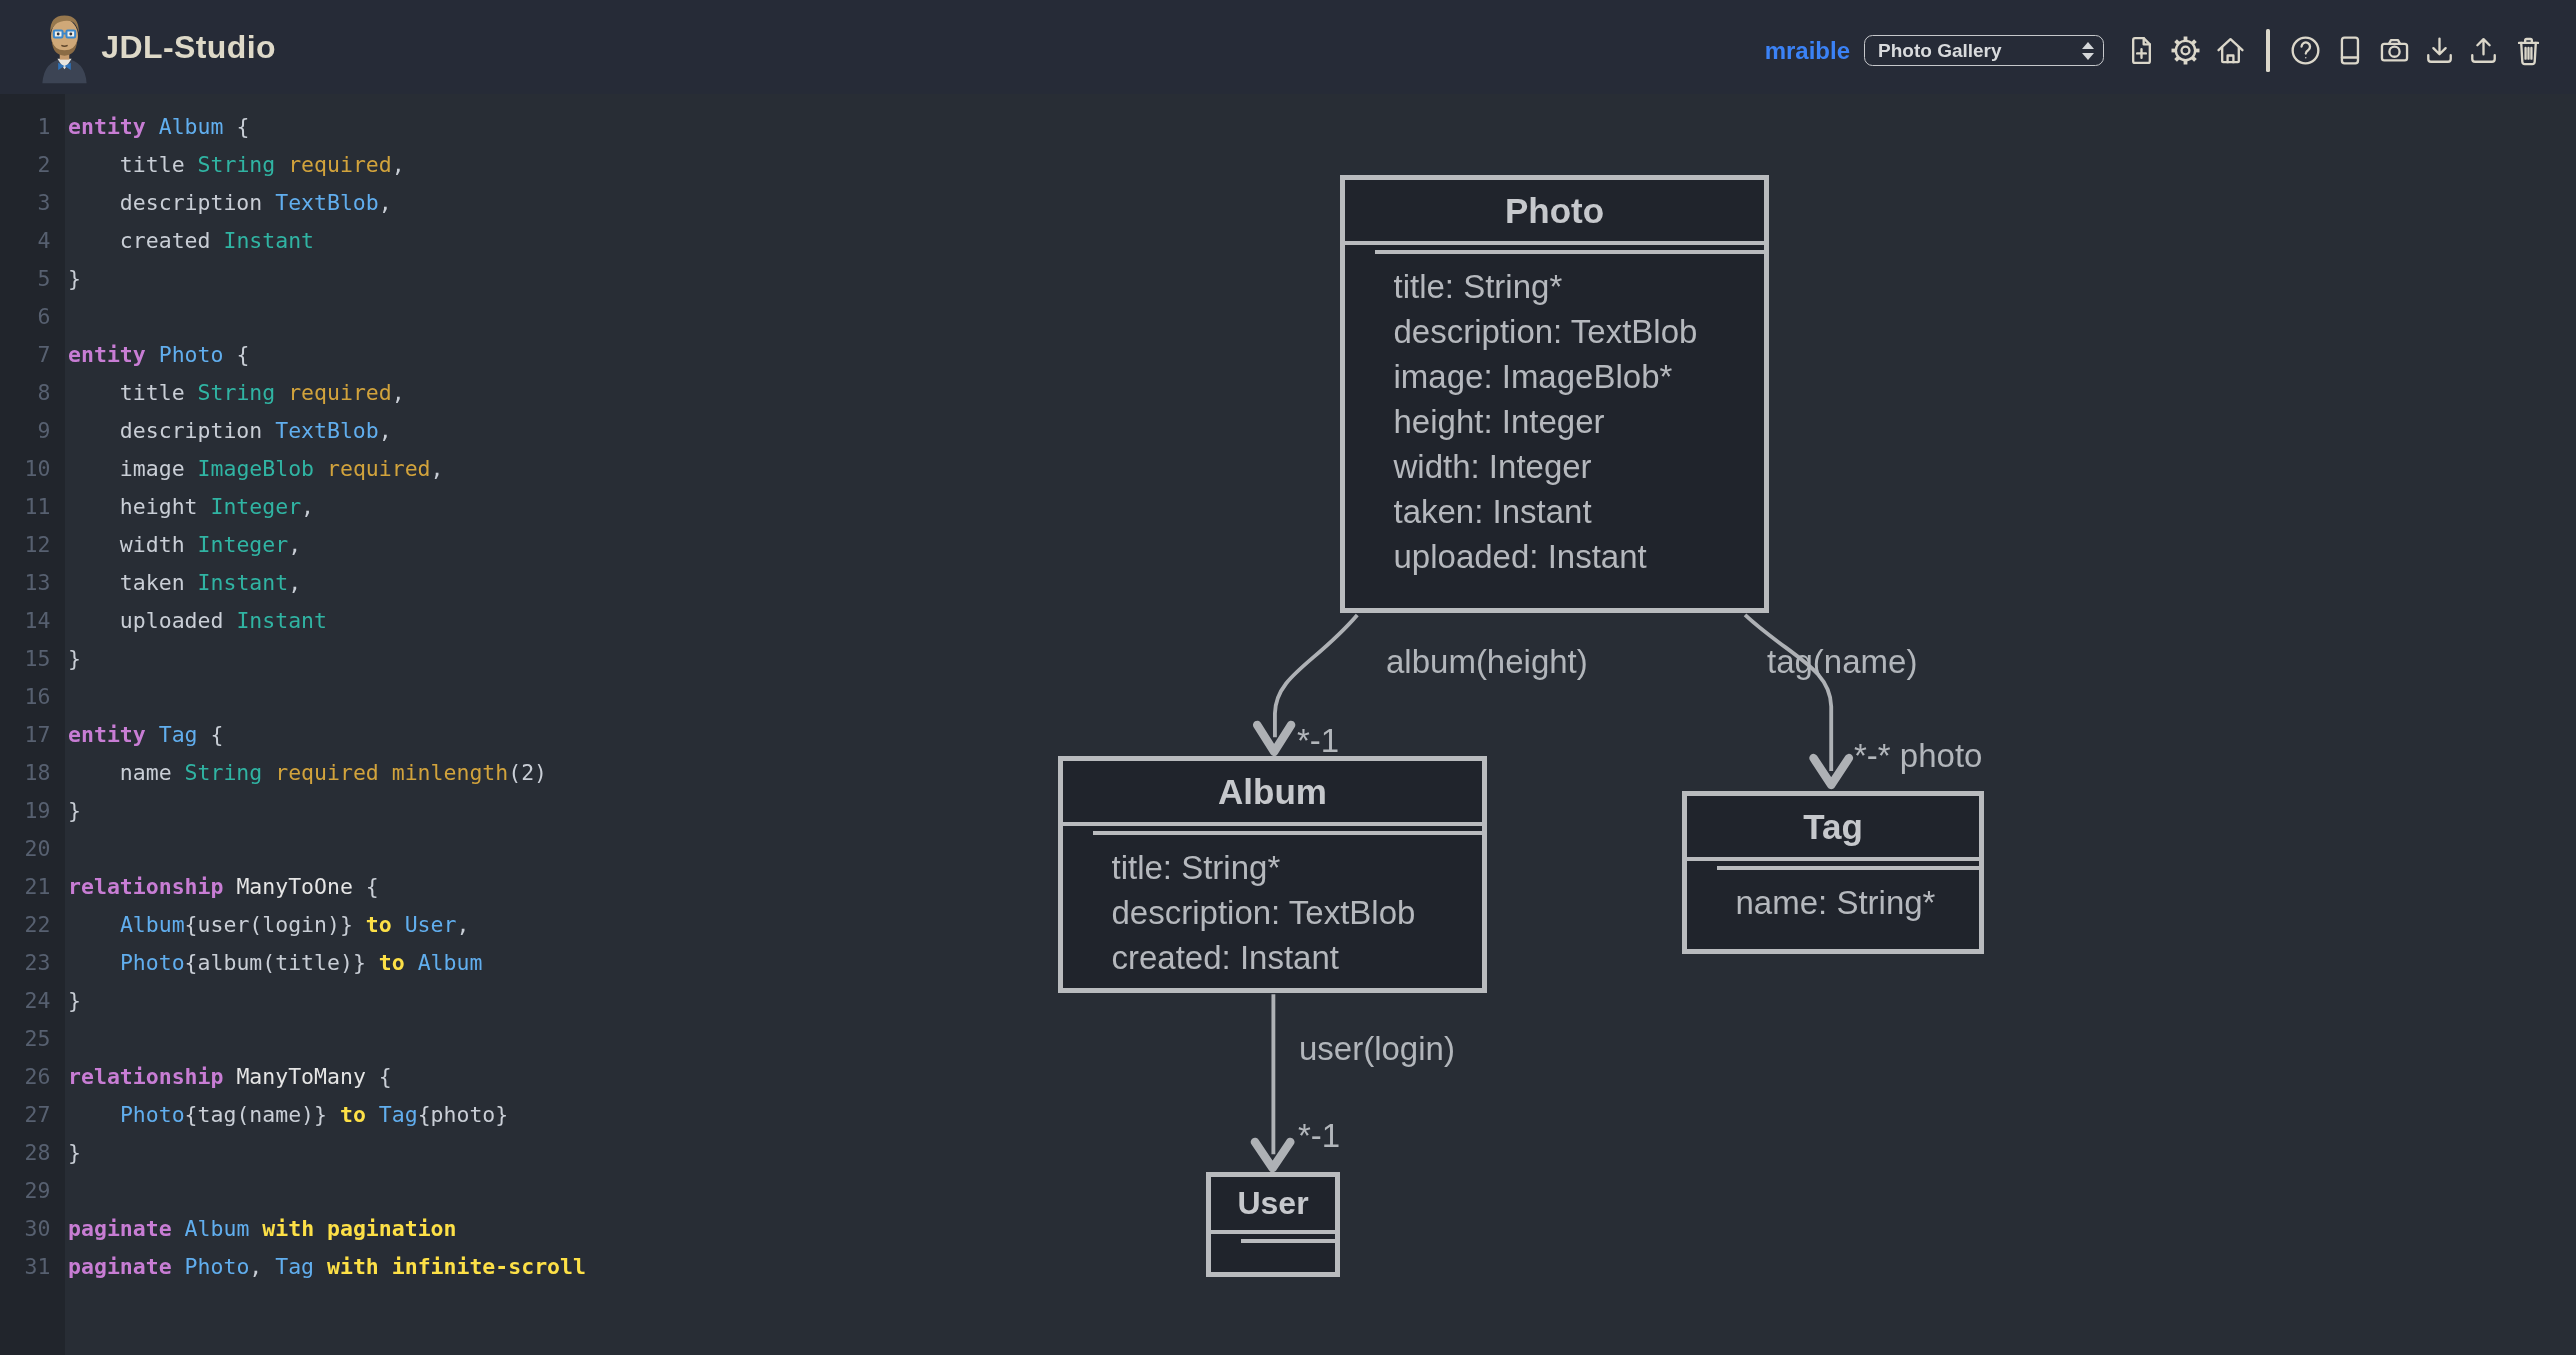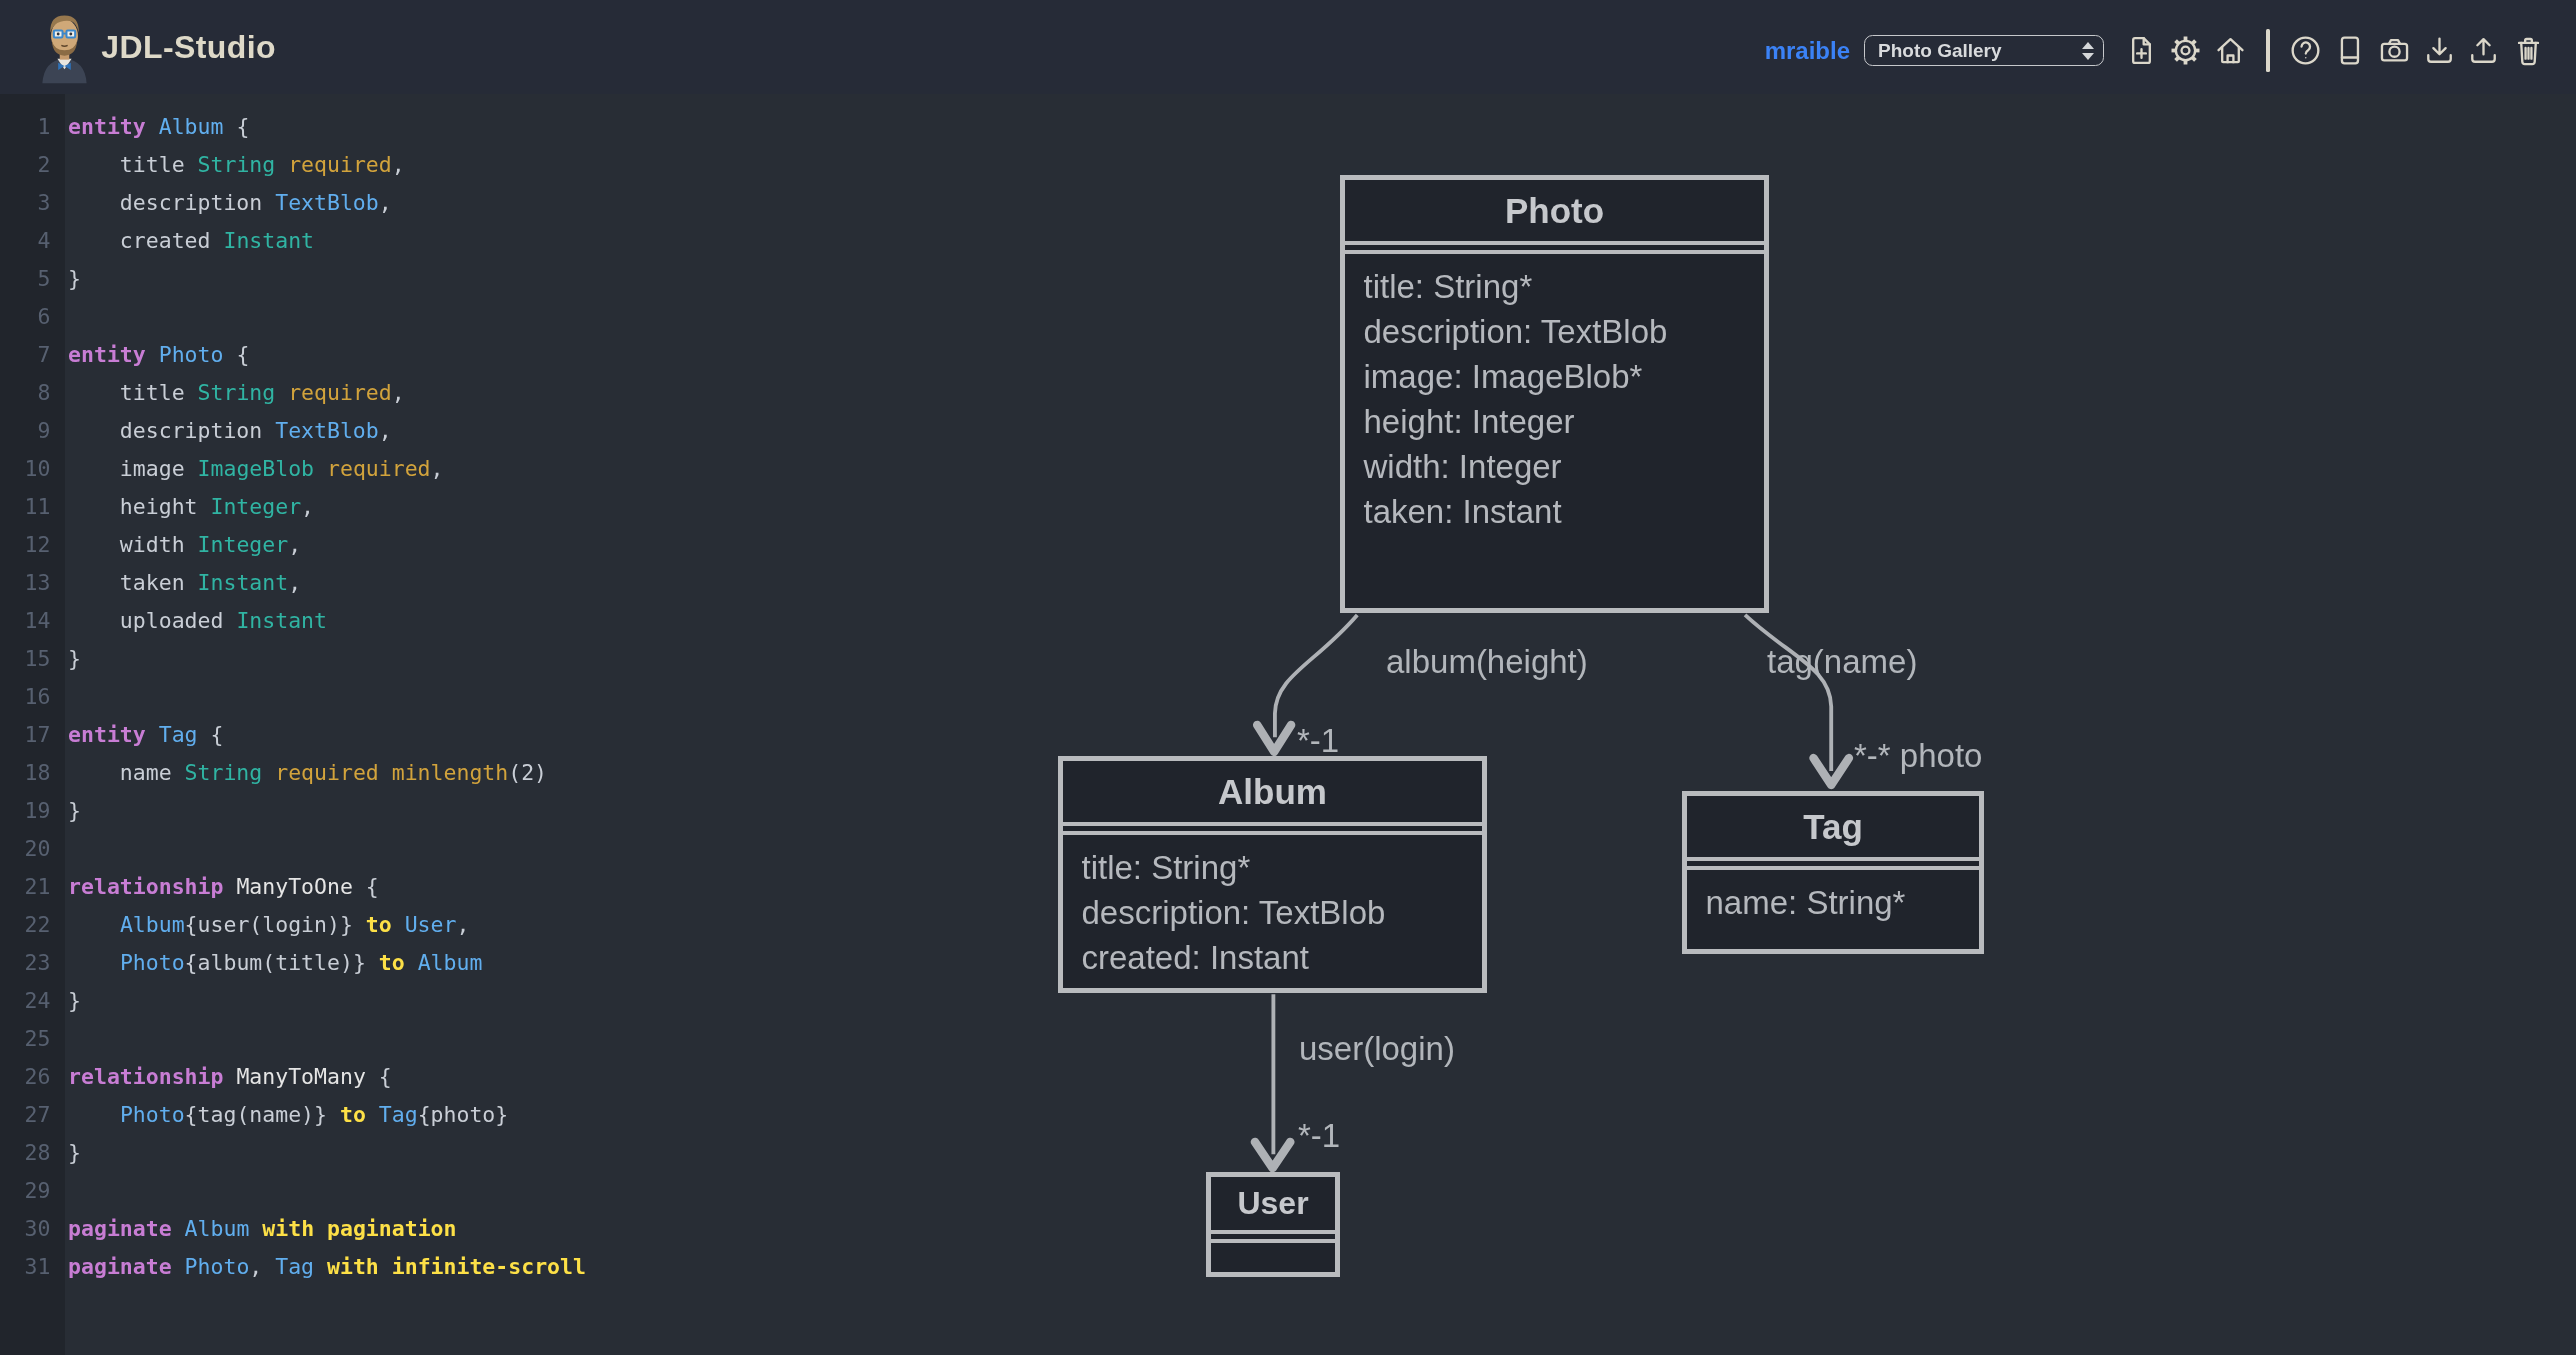--- a/index.html
+++ b/index.html
@@ -41,21 +41,21 @@
   .tk-flow{ color:#fde047;font-weight:bold; }
   .tk-pl  { color:#c9ced6; }
 
   
   .diagram { position:absolute; left:0; top:0; width:2576px; height:1356px; }
   .edges-svg { position:absolute; left:0; top:0; }
   .entity { position:absolute; background:#20242c; border:5.4px solid #b9bbbe;
             display:flex; flex-direction:column; }
   .entity-title { height:65px; display:flex; align-items:center; justify-content:center;
                   font-size:35px; font-weight:bold; color:#c6c8cc; border-bottom:4.6px solid #b9bbbe; }
-  .entity-body { flex:1; border-top:4.6px solid #b9bbbe; margin-top:5.4px; padding:10px 0 0 18.5px; overflow:hidden; }
+  .entity-body { flex:1; border-top:4.6px solid #b9bbbe; margin-top:5.4px; padding:10px 0 0 18.5px; overflow:hidden;margin-left:30px; }
   .attr { font-size:33px; line-height:45px; color:#b5b8bd; white-space:nowrap; }
   .edge-label { position:absolute; font-size:33px; color:#b2b6bb; white-space:nowrap; }
   .clip { overflow:hidden; }
 </style>
 </head>
 <body>
 
 <div class="header">
   <div class="logo-wrap">
     <svg viewBox="0 0 62 92" width="49" height="74">
@@ -248,20 +248,21 @@
 
   <div class="entity" style="left:1340px; top:175px; width:429px; height:438px;">
     <div class="entity-title">Photo</div>
     <div class="entity-body">
         <div class="attr">title: String*</div>
         <div class="attr">description: TextBlob</div>
         <div class="attr">image: ImageBlob*</div>
         <div class="attr">height: Integer</div>
         <div class="attr">width: Integer</div>
         <div class="attr">taken: Instant</div>
+        <div class="attr">uploaded: Instant</div>
       </div>
   </div>
 
   <div class="entity" style="left:1058px; top:756px; width:429px; height:237px;">
     <div class="entity-title">Album</div>
     <div class="entity-body">
         <div class="attr">title: String*</div>
         <div class="attr">description: TextBlob</div>
         <div class="attr">created: Instant</div>
       </div>

